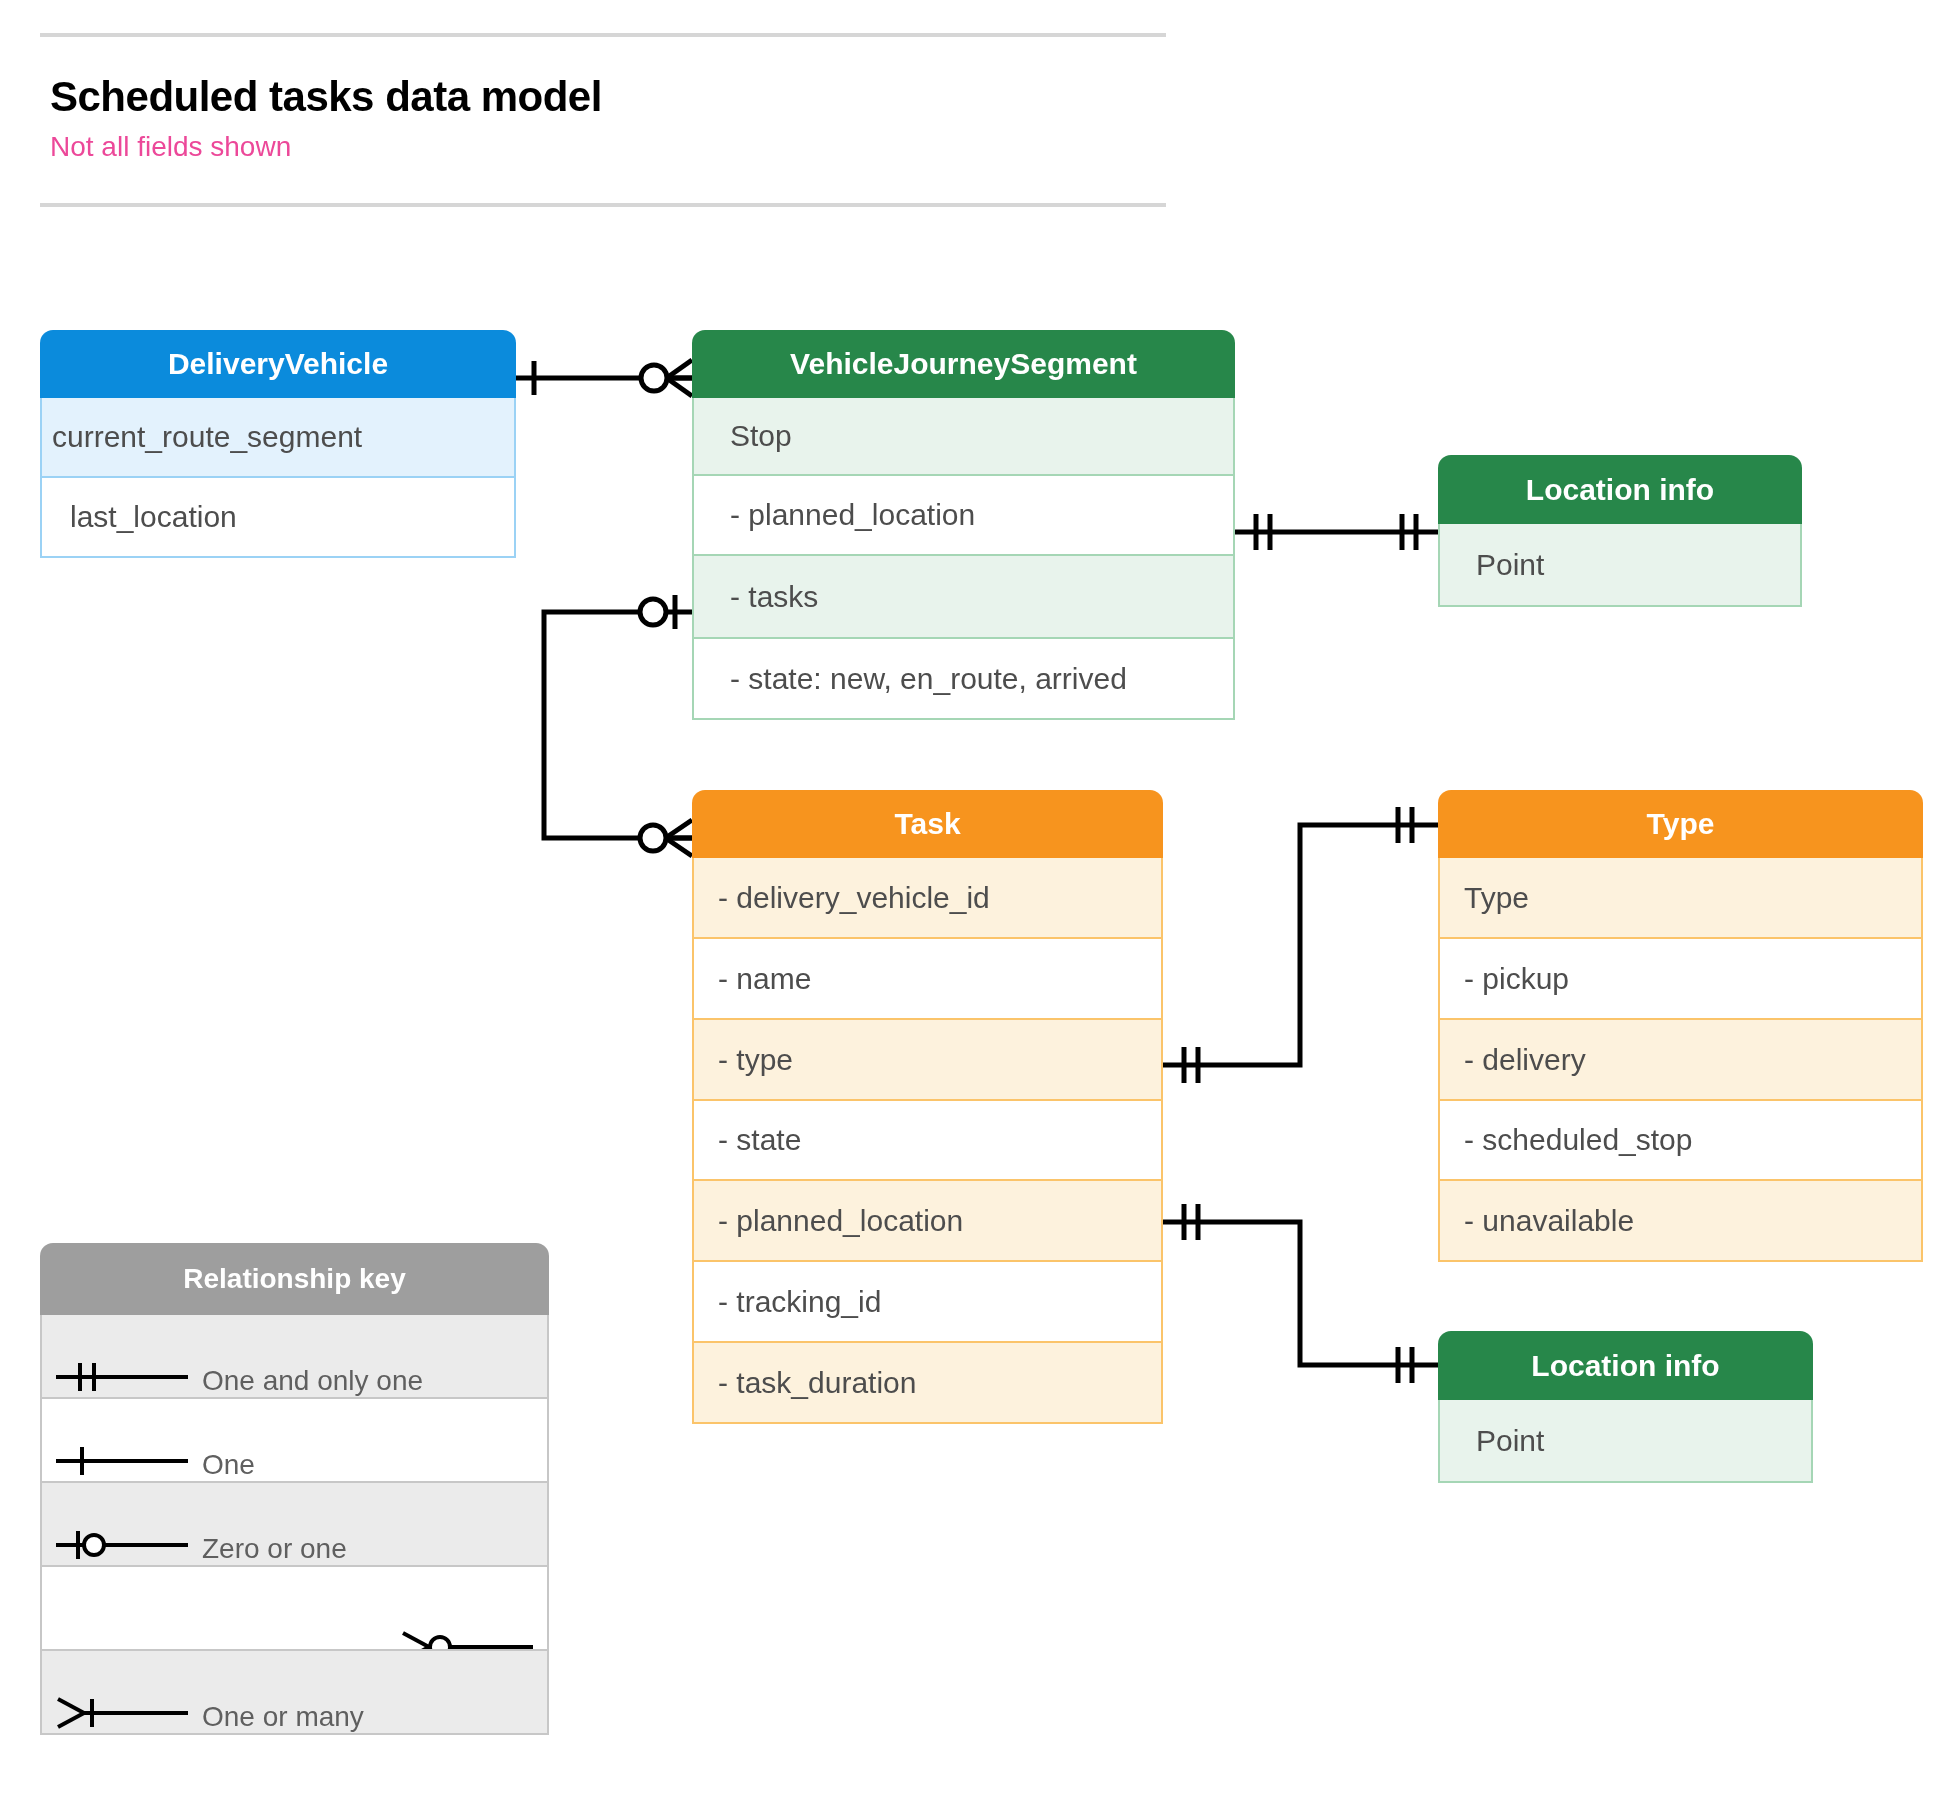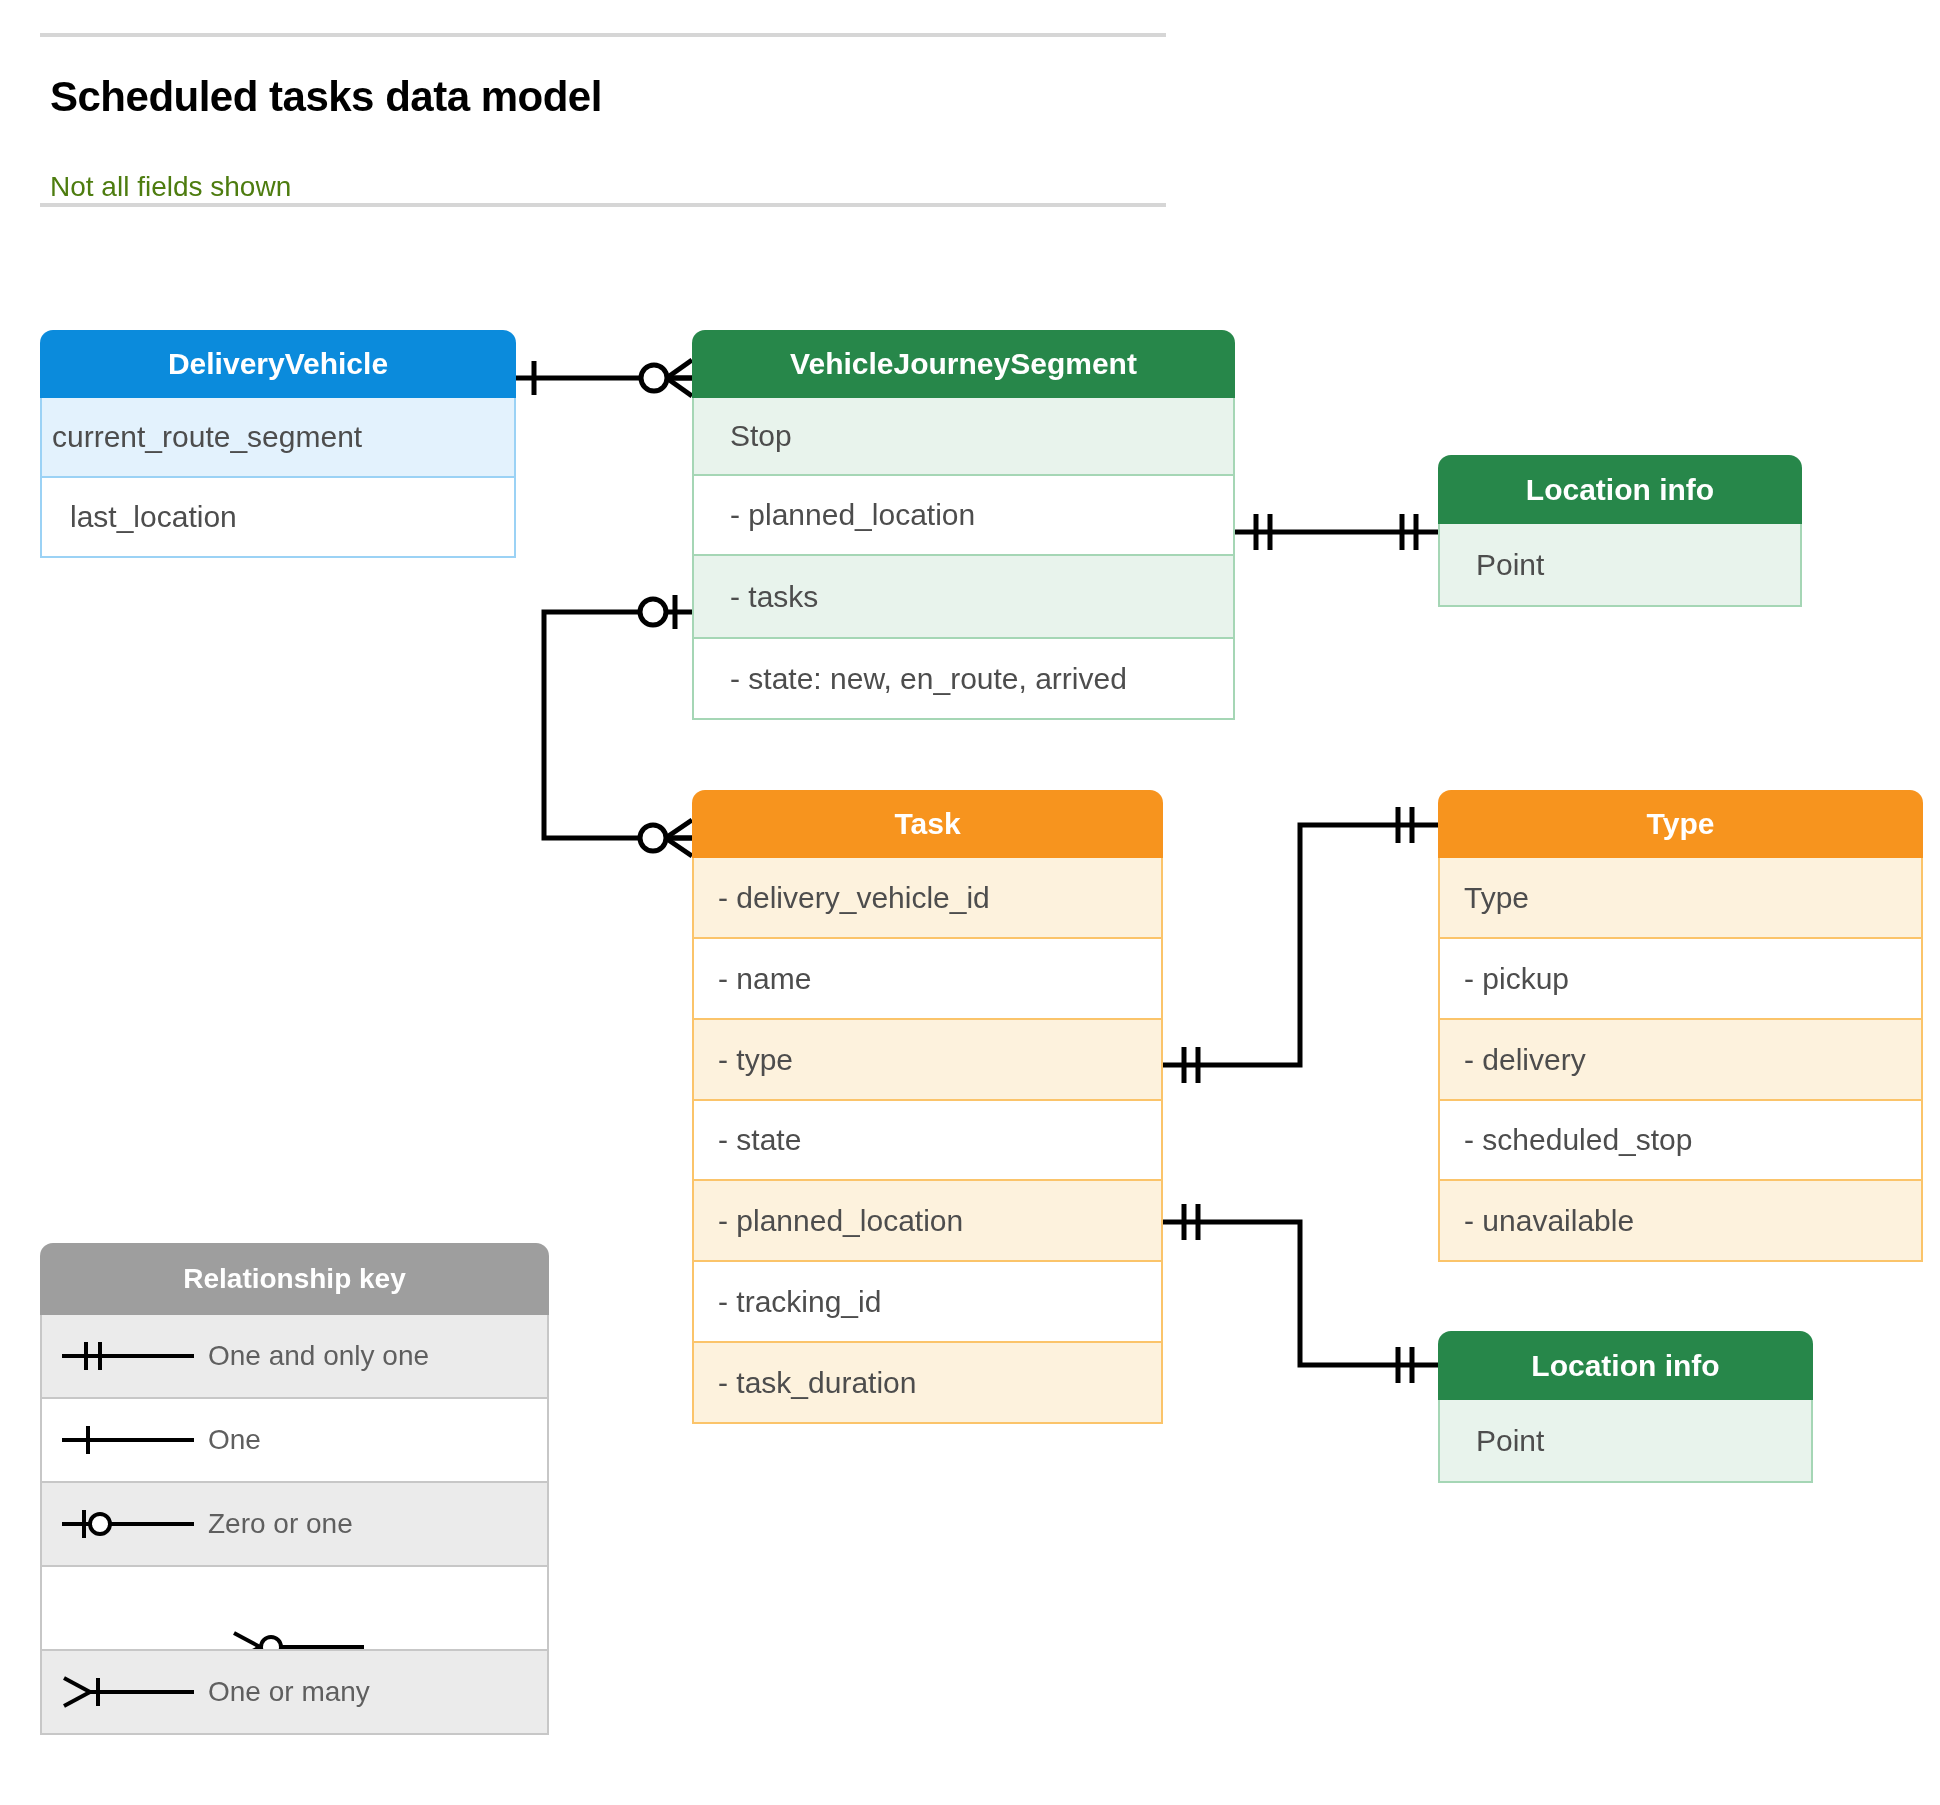--- a/index.html
+++ b/index.html
@@ -35,23 +35,22 @@
     font-weight: bold;
     color: #000000;
     letter-spacing: -0.5px;
     white-space: nowrap;
   }
   #page-subtitle {
     position: absolute;
     left: 50px; top: 131px;
     font-size: 28px;
     font-weight: normal;
-    color: #4d7c0f;
+    color: #ec4899;
     white-space: nowrap;
-    margin-top: 40px;
   }
 
   
   .entity {
     position: absolute;
     box-sizing: border-box;
     border-radius: 14px 14px 4px 4px;
   }
   .entity-header {
     box-sizing: border-box;
@@ -84,21 +83,21 @@
   .c-green .entity-row { background: #ffffff; border: 2px solid #a5d6b5; border-top: none; font-size: 30px; padding-left: 36px; }
   .c-green .entity-row.alt { background: #e8f3ec; }
 
   
   .c-orange .entity-header { background: #f7941e; font-size: 30px; }
   .c-orange .entity-row { background: #ffffff; border: 2px solid #fbc46a; border-top: none; font-size: 30px; padding-left: 24px; }
   .c-orange .entity-row.alt { background: #fdf2dd; }
 
   
   .c-grey .entity-header { background: #9e9e9e; font-size: 28px; }
-  .c-grey .entity-row { background: #ffffff; border: 2px solid #c7c7c7; border-top: none; font-size: 28px; padding-left: 6px; }
+  .c-grey .entity-row { background: #ffffff; border: 2px solid #c7c7c7; border-top: none; font-size: 28px; padding-left: 0; align-items: flex-end; }
   .c-grey .entity-row.alt { background: #ebebeb; }
 
   
   .legend-symbol {
     width: 160px;
     flex: 0 0 160px;
     display: flex;
     align-items: center;
     justify-content: center;
   }

